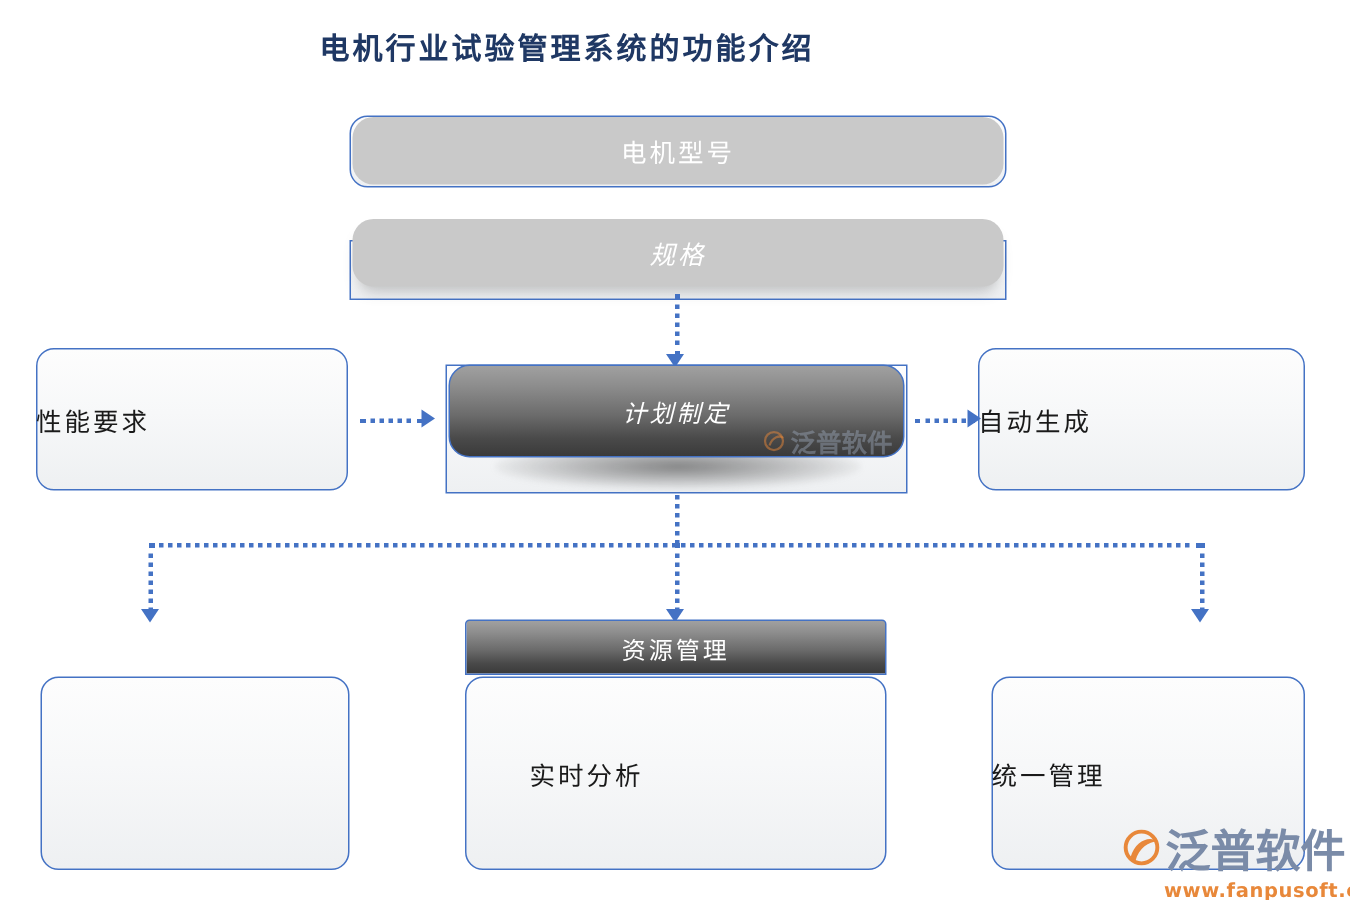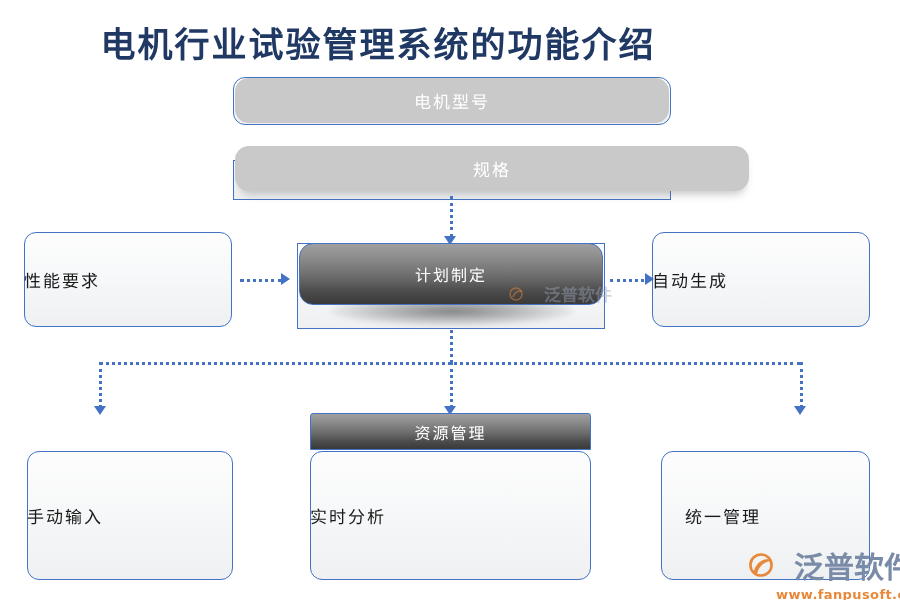--- a/index.html
+++ b/index.html
@@ -19,21 +19,21 @@
     overflow: hidden;
   }
 
   
   .title {
     position: absolute;
     left: 0;
     top: 16px;
     width: 756px;
     text-align: center;
-    font-size: 35px;
+    font-size: 20px;
     font-weight: bold;
     color: #1f3864;
     letter-spacing: 2px;
     font-family: "DejaVu Serif", "Liberation Serif", serif;
     white-space: nowrap;
   }
 
   
   .shell {
     position: absolute;
@@ -74,20 +74,21 @@
     align-items: center;
     justify-content: center;
     color: #ffffff;
     font-size: 16px;
     letter-spacing: 2px;
     box-sizing: border-box;
     font-family: "DejaVu Serif", "Liberation Serif", serif;
   }
   .darkcap.pill {
     border-radius: 14px;
+    font-style: italic;
   }
   .darkcap.hdr {
     border-radius: 3px 3px 0 0;
   }
 
   
   .capshadow {
     position: absolute;
     border-radius: 50%;
     background: radial-gradient(ellipse at center, rgba(40,40,40,0.55) 0%, rgba(60,60,60,0.30) 40%, rgba(120,120,120,0.08) 70%, rgba(255,255,255,0) 100%);
@@ -143,21 +144,21 @@
   .wm-row {
     display: flex;
     align-items: center;
   }
   .wm-text {
     font-size: 30px;
     font-weight: bold;
     color: #7a8ba8;
     letter-spacing: 0px;
     font-family: "DejaVu Sans", "Liberation Sans", sans-serif;
-    margin-left: 20px;
+    margin-left: 3px;
   }
   .wm-url {
     font-size: 13px;
     font-weight: bold;
     color: #e8883a;
     margin-left: 28px;
     letter-spacing: 0.4px;
     font-family: "DejaVu Sans", "Liberation Sans", sans-serif;
   }
   .wm-faint .wm-text { color: #9aa6b8; opacity: 0.45; font-size: 17px; }
@@ -168,21 +169,21 @@
 <div id="canvas">
 
   <div class="title">电机行业试验管理系统的功能介绍</div>
 
   <div class="shell round" style="left:233px; top:77px; width:438px; height:48px;"></div>
   <div class="greypill" style="left:235px; top:78px; width:434px; height:45px;">
     <span>电机型号</span>
   </div>
 
   <div class="shell sq" style="left:233px; top:160px; width:438px; height:40px;"></div>
-  <div class="greypill shadowed" style="left:235px; top:146px; width:514px; height:45px;">
+  <div class="greypill shadowed" style="left:235px; top:146px; width:434px; height:45px;font-style:italic;">
     <span>规格</span>
   </div>
 
   <div class="dotv" style="left:450px; top:196px; height:42px;"></div>
   <div class="arrow-down" style="left:444px; top:236px;"></div>
 
   <div class="shell round" style="left:24px; top:232px; width:208px; height:95px;"></div>
   <div class="boxlabel" style="left:24px; top:232px; width:208px; height:95px;">
     <span>性能要求</span>
   </div>
@@ -220,34 +221,31 @@
   <div class="dotv" style="left:99px; top:362px; height:46px;"></div>
   <div class="arrow-down" style="left:94px; top:406px;"></div>
 
   <div class="dotv" style="left:450px; top:362px; height:46px;"></div>
   <div class="arrow-down" style="left:444px; top:406px;"></div>
 
   <div class="dotv" style="left:800px; top:362px; height:46px;"></div>
   <div class="arrow-down" style="left:794px; top:406px;"></div>
 
   <div class="shell round" style="left:27px; top:451px; width:206px; height:129px;"></div>
-  <div class="boxlabel" style="left:27px; top:451px; width:206px; height:129px;">
-    <span>手动输入</span>
-  </div>
 
   <div class="darkcap hdr" style="left:310px; top:413px; width:281px; height:37px; border:1px solid #4472c4;">
     <span>资源管理</span>
   </div>
   <div class="shell round" style="left:310px; top:451px; width:281px; height:129px;"></div>
-  <div class="boxlabel" style="left:310px; top:451px; width:281px; height:129px;">
+  <div class="boxlabel" style="left:310px; top:451px; width:281px; height:129px;padding-left:43px;">
     <span>实时分析</span>
   </div>
 
   <div class="shell round" style="left:661px; top:451px; width:209px; height:129px;"></div>
-  <div class="boxlabel" style="left:661px; top:451px; width:209px; height:129px;margin-left:24px;">
+  <div class="boxlabel" style="left:661px; top:451px; width:209px; height:129px;">
     <span>统一管理</span>
   </div>
 
   <div class="wm" style="left:748px; top:543px;">
     <div class="wm-row">
       <svg width="26" height="26" viewBox="0 0 32 32">
         <path d="M16 3 A13 13 0 1 0 16 29 A13 13 0 1 0 16 3 Z" fill="none" stroke="#e8883a" stroke-width="3.2"></path>
         <path d="M7 24 C11 10, 23 6, 29 11 C22 11, 14 16, 11 27 Z" fill="#e8883a"></path>
       </svg>
       <span class="wm-text">泛普软件</span>

